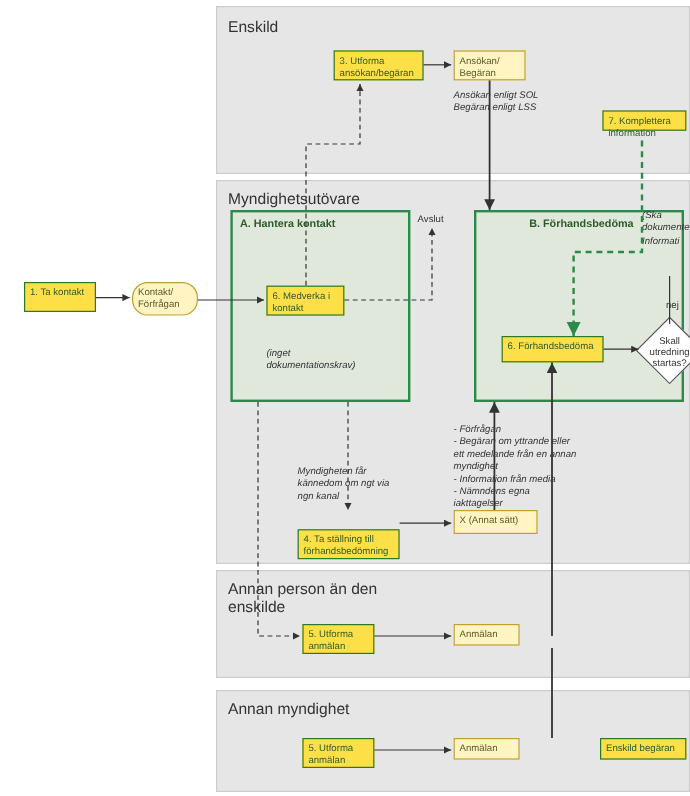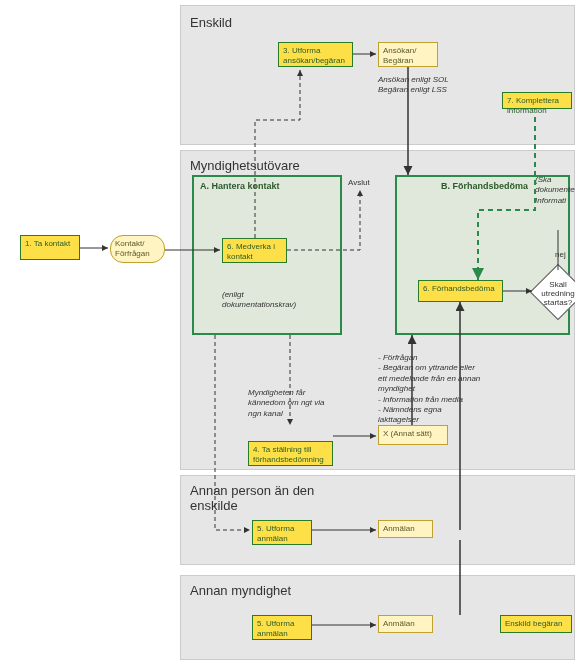--- a/index.html
+++ b/index.html
@@ -122,21 +122,21 @@
 <div class="box yellow" style="left:378px; top:615px; width:55px; height:18px;">Anmälan</div>
 <div class="box green" style="left:500px; top:615px; width:72px; height:18px;">Enskild begäran</div>
 
 <div class="diamond" style="left:538px; top:272px;"></div>
 <div class="diamond-label" style="left:533px; top:280px; white-space:pre-line;">Skall
 utredning
 startas?</div>
 
 <div class="note" style="left:378px; top:75px; white-space:pre-line;">Ansökan enligt SOL
 Begäran enligt LSS</div>
-<div class="note" style="left:222px; top:290px; white-space:pre-line;">(enligt
+<div class="note" style="left:222px; top:290px; white-space:pre-line;">(inget
 dokumentationskrav)</div>
 <div class="note" style="left:348px; top:178px; font-style:normal;">Avslut</div>
 <div class="note" style="left:248px; top:388px; white-space:pre-line;">Myndigheten får
 kännedom om ngt via
 ngn kanal</div>
 <div class="note" style="left:378px; top:353px; white-space:pre-line; font-style:italic;">- Förfrågan
 - Begäran om yttrande eller
 ett medelande från en annan
 myndighet
 - Information från media

